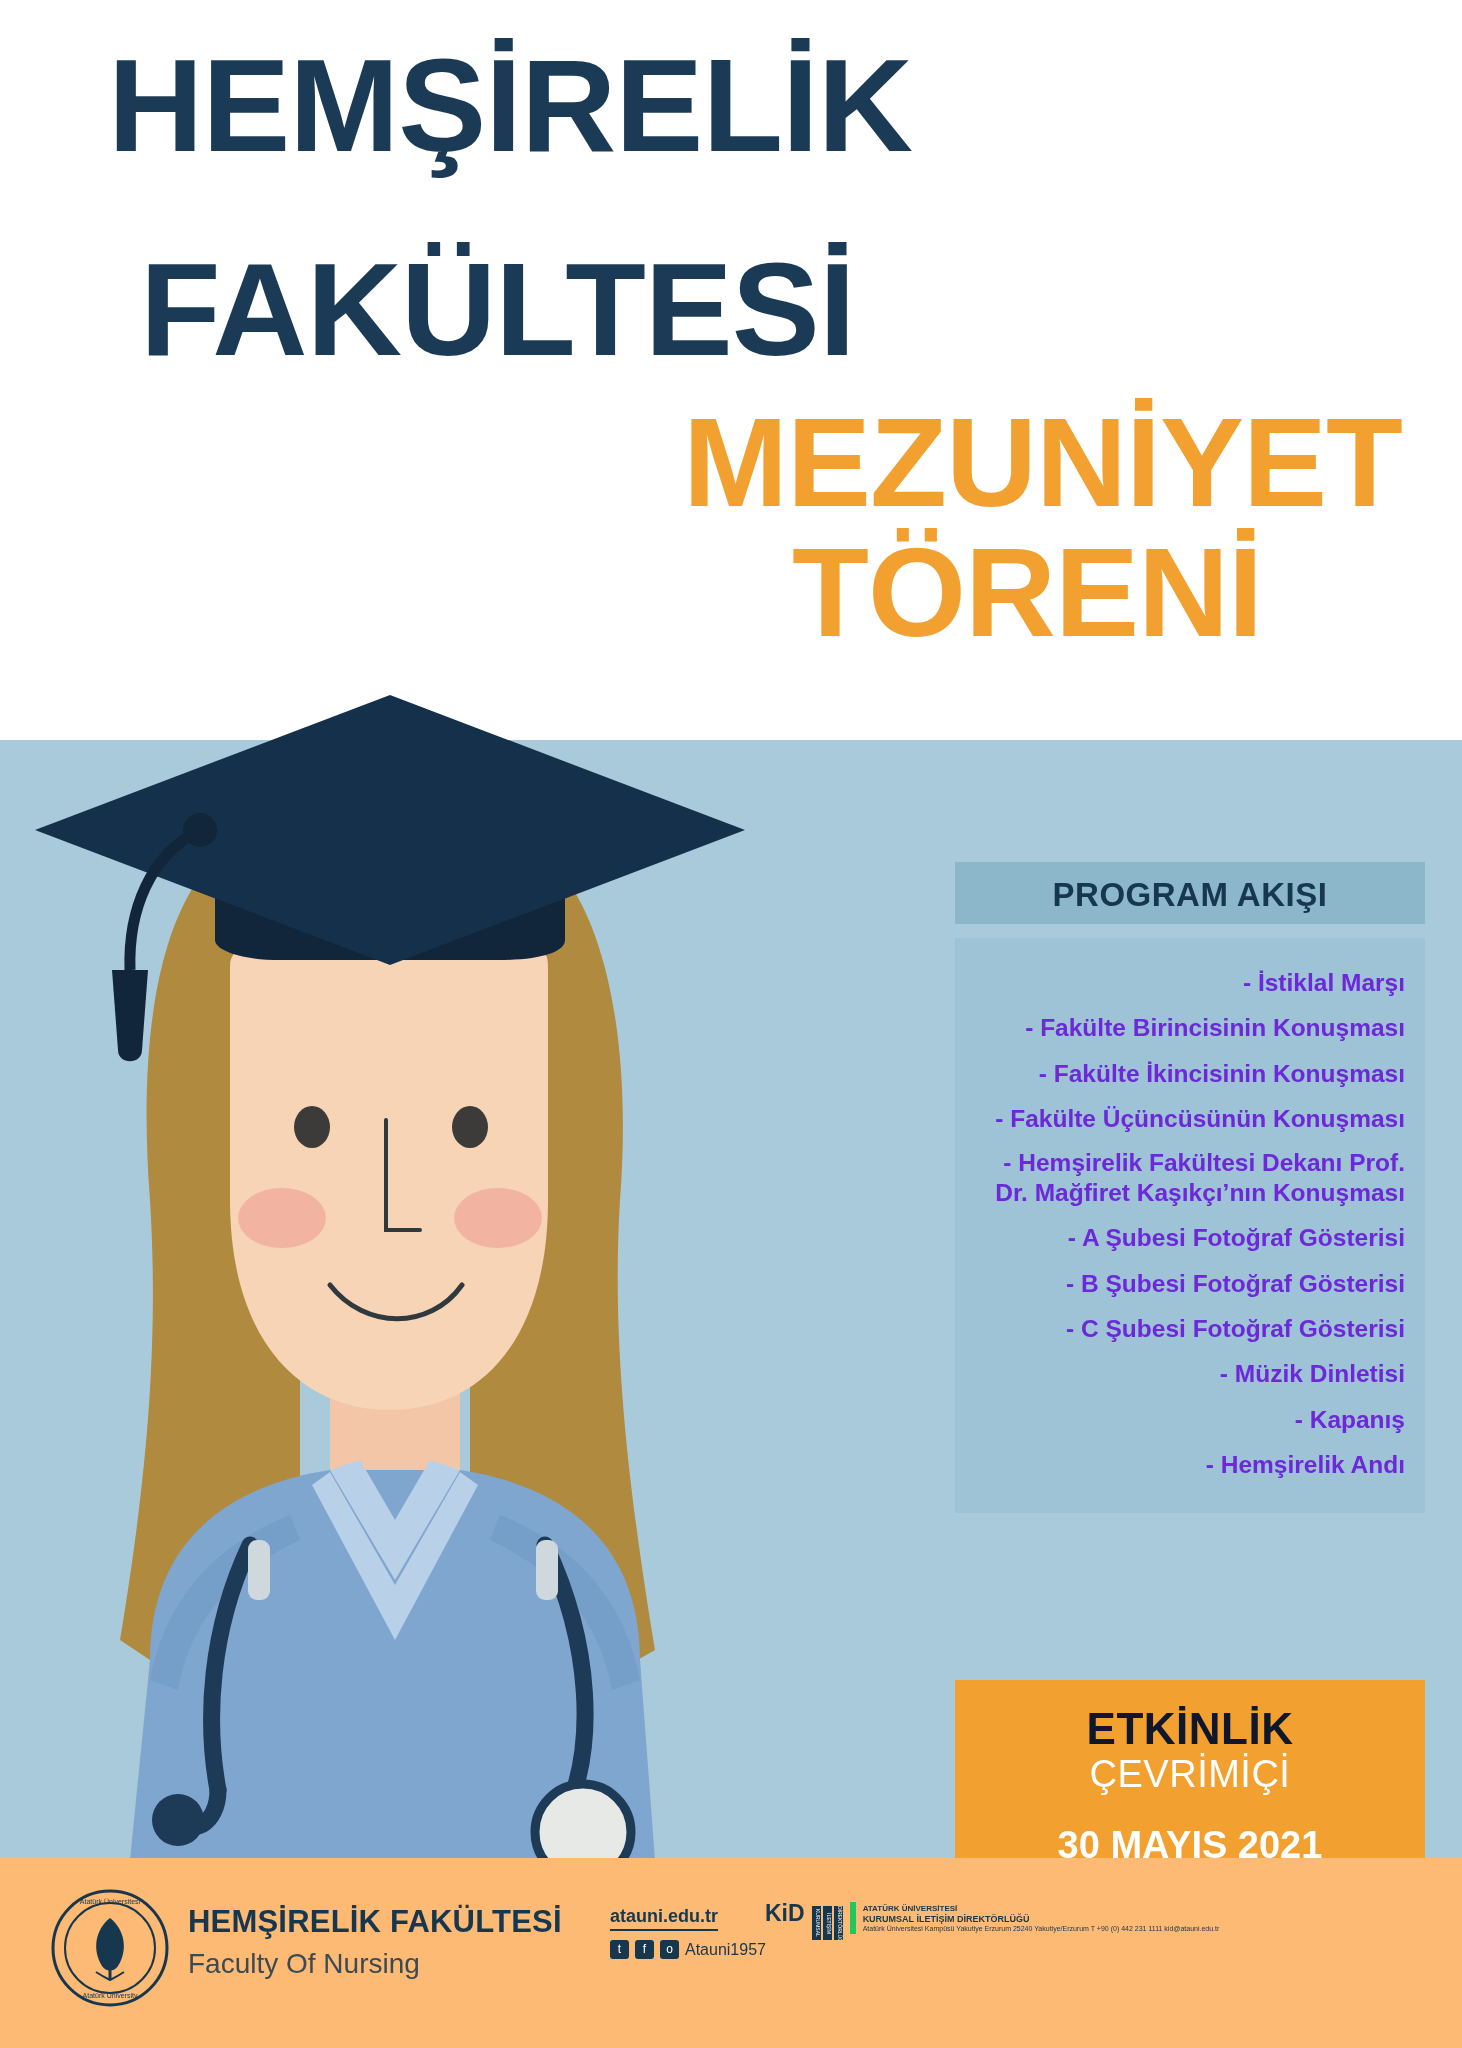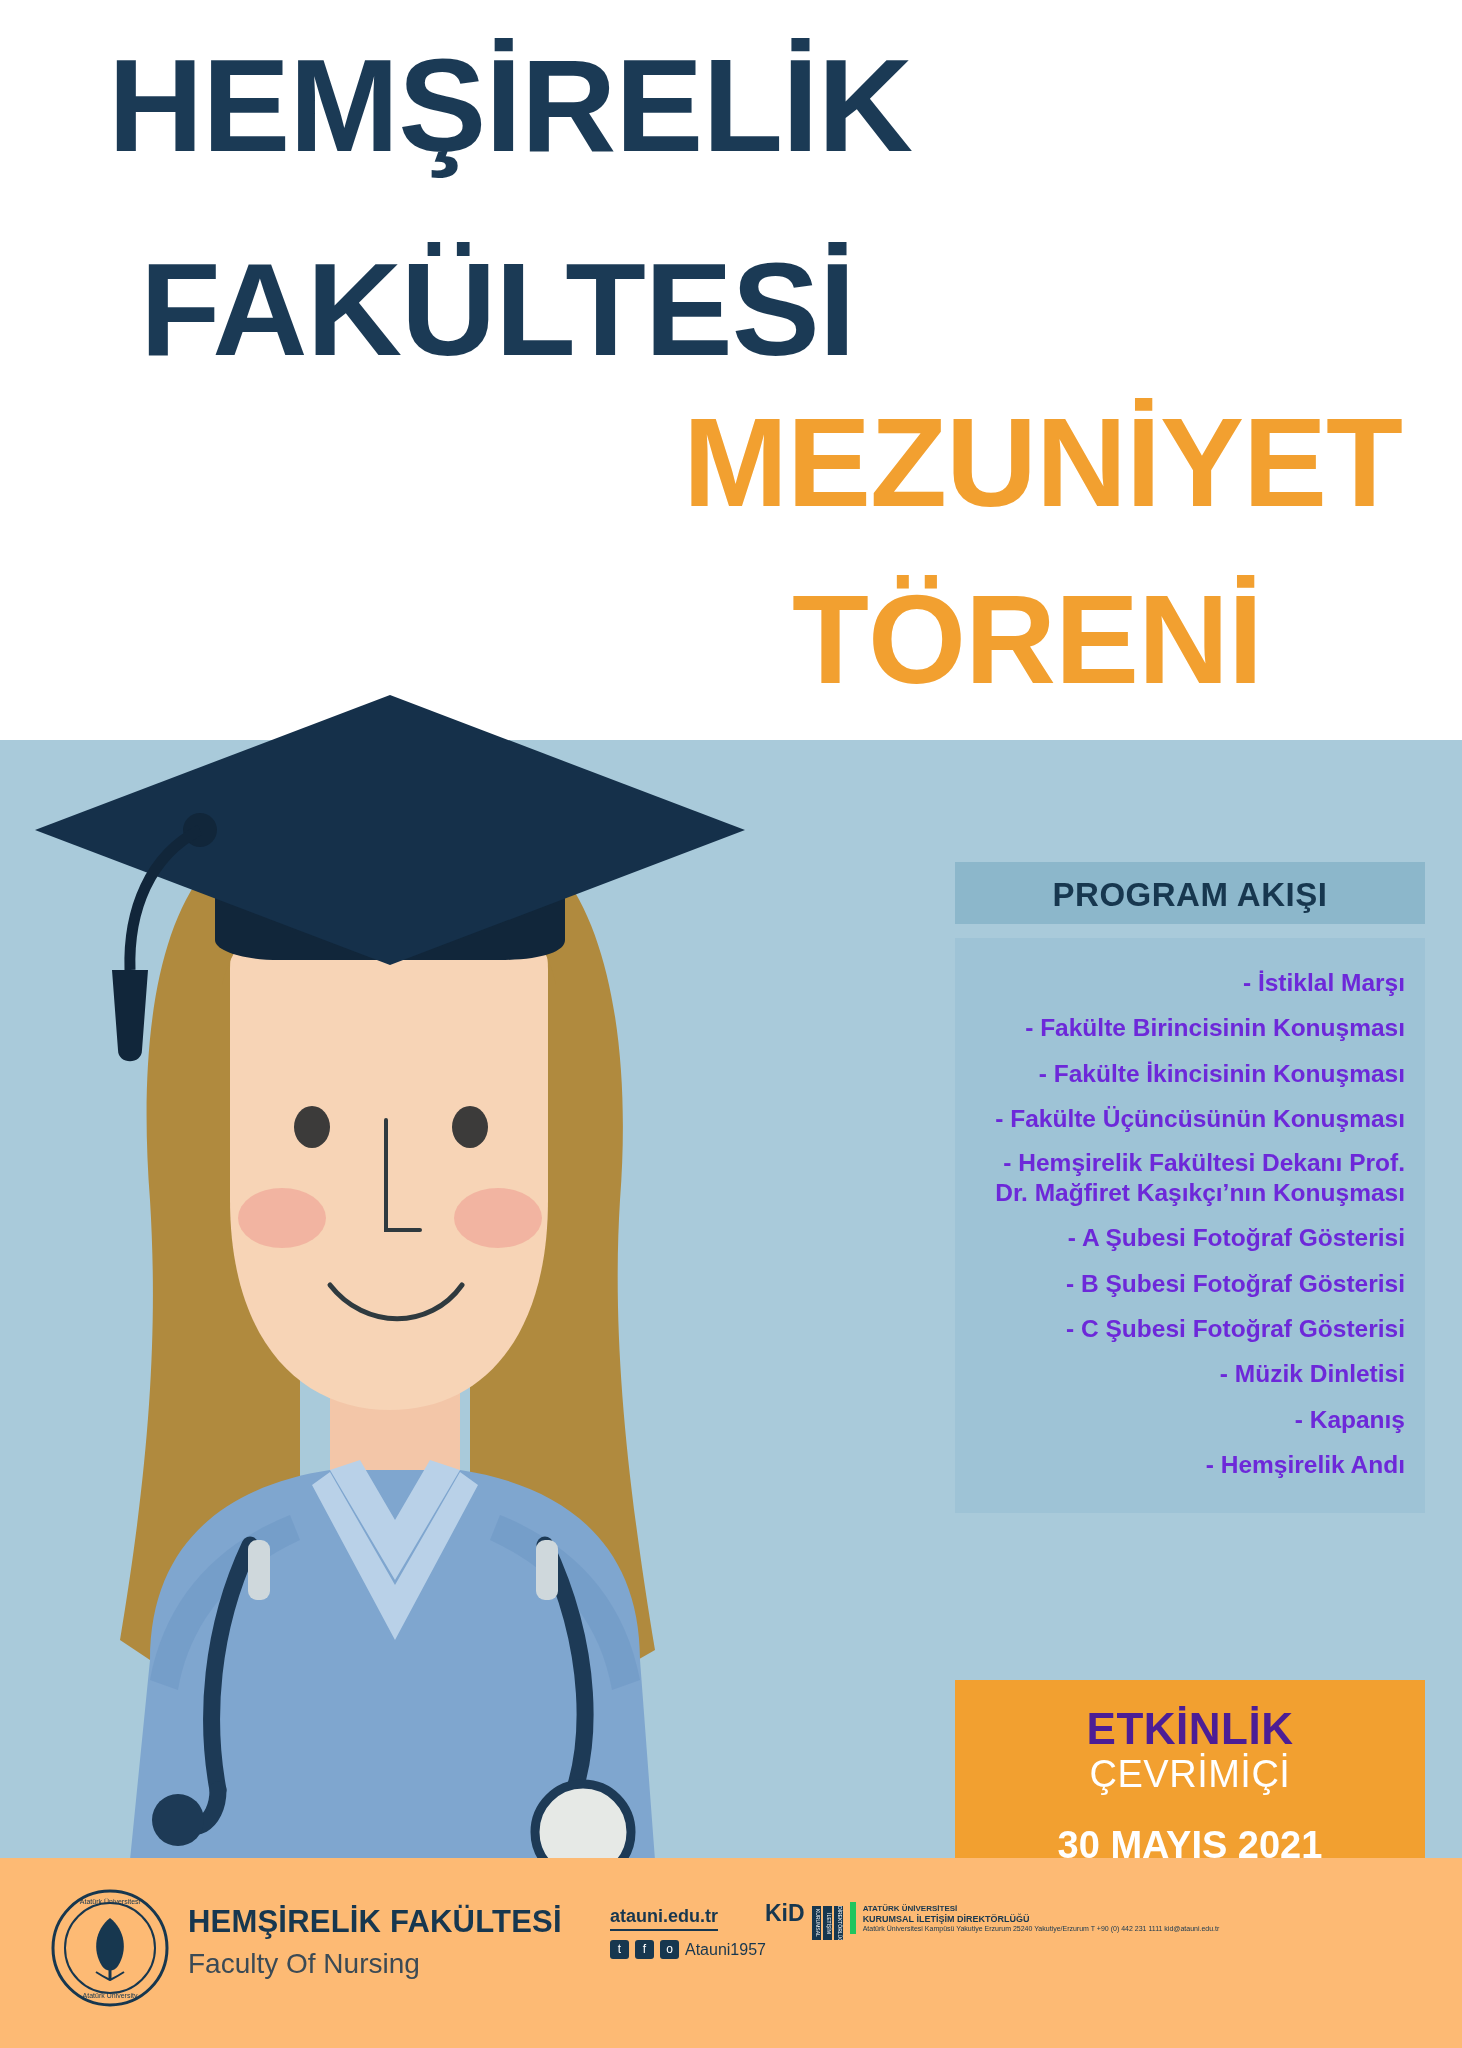--- a/index.html
+++ b/index.html
@@ -63,21 +63,21 @@
     font-weight: bold;
     letter-spacing: -1px;
     color: #f2a030;
     line-height: 1.0;
     white-space: nowrap;
     text-align: center;
   }
   .title-line4 {
     position: absolute;
     right: 200px;
-    top: 577px;
+    top: 530px;
     font-size: 126px;
     font-weight: bold;
     letter-spacing: -1px;
     color: #f2a030;
     line-height: 1.0;
     white-space: nowrap;
     text-align: right;
   }
 
   
@@ -154,21 +154,21 @@
     height: 340px;
     background: #f2a030;
     z-index: 7;
     text-align: center;
     box-sizing: border-box;
     padding-top: 26px;
   }
   .event-title {
     font-size: 44px;
     font-weight: bold;
-    color: #4c1d95;
+    color: #0f172a;
     letter-spacing: 0.5px;
     line-height: 1.05;
   }
   .event-sub {
     font-size: 38px;
     color: #ffffff;
     letter-spacing: 0.5px;
     line-height: 1.1;
     margin-top: 2px;
   }

